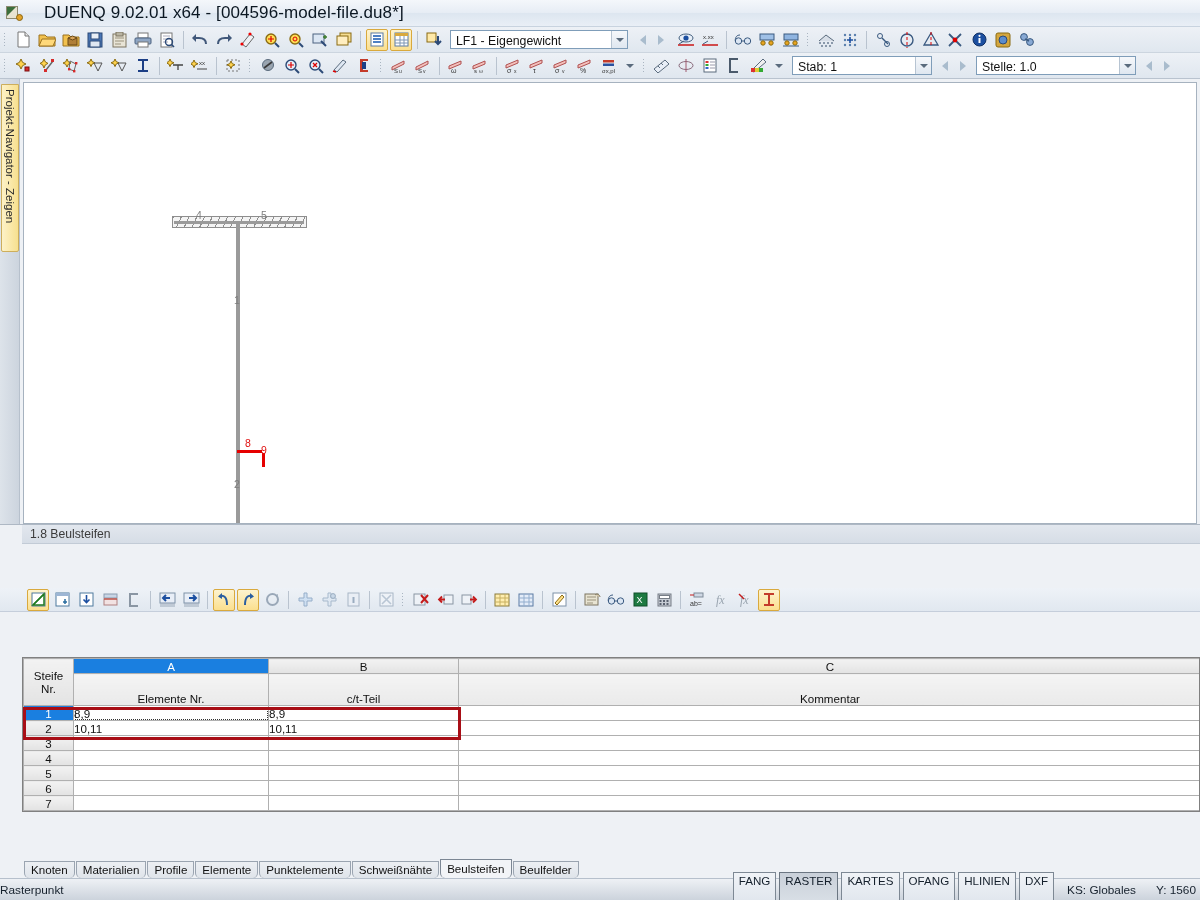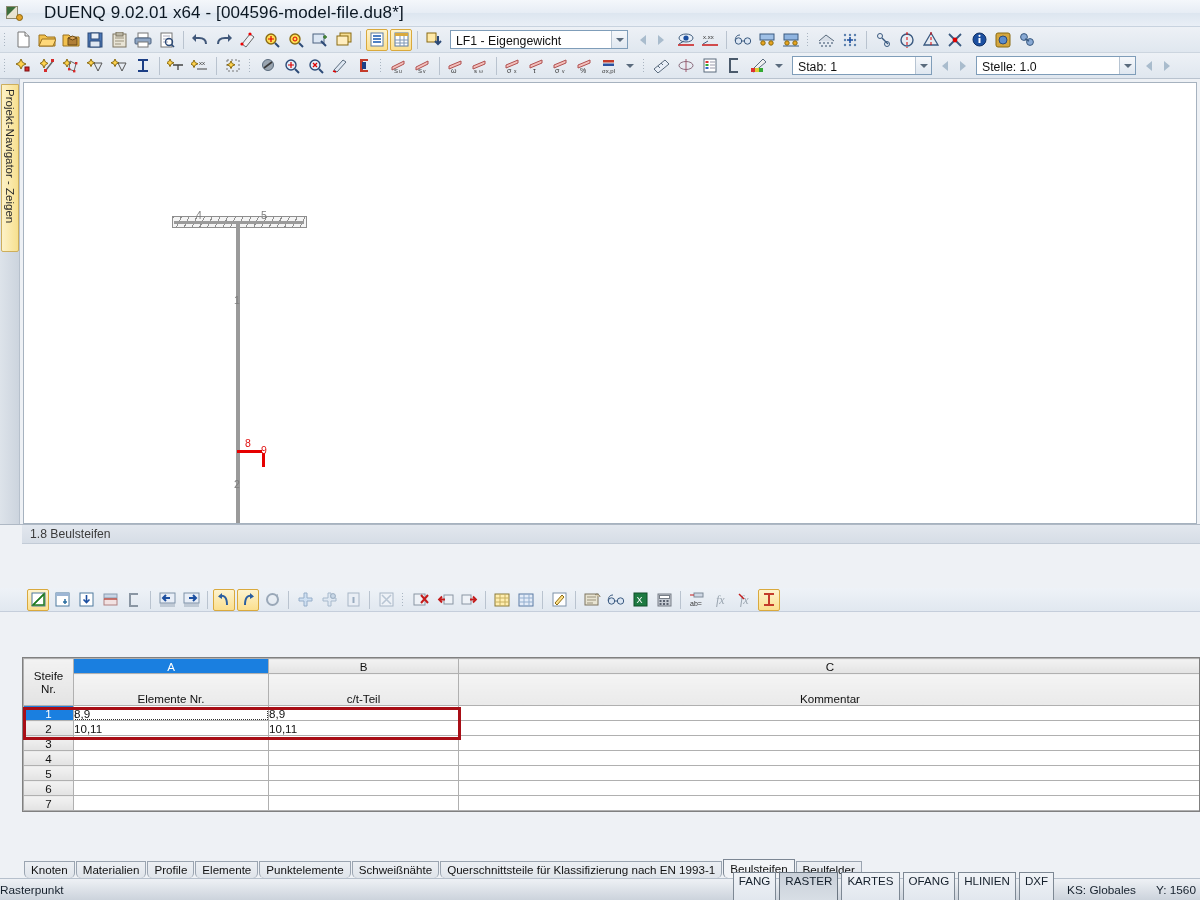--- a/index.html
+++ b/index.html
@@ -990,21 +990,20 @@
       <div class="redbox" style="left:0px; top:49px; width:438px; height:33px;"></div>
     </div>
 
     <div class="tabsrow">
       <div class="tab">Knoten</div>
       <div class="tab">Materialien</div>
       <div class="tab">Profile</div>
       <div class="tab">Elemente</div>
       <div class="tab">Punktelemente</div>
       <div class="tab">Schweißnähte</div>
-      <div class="tab">Querschnittsteile für Klassifizierung nach EN 1993-1</div>
       <div class="tab active">Beulsteifen</div>
       <div class="tab">Beulfelder</div>
     </div>
   </div>
 
   <div class="statusbar">
     <div class="sb-left">Rasterpunkt</div>
     <div class="sb-spacer"></div>
     <div class="sbtn">FANG</div>
     <div class="sbtn pressed">RASTER</div>

